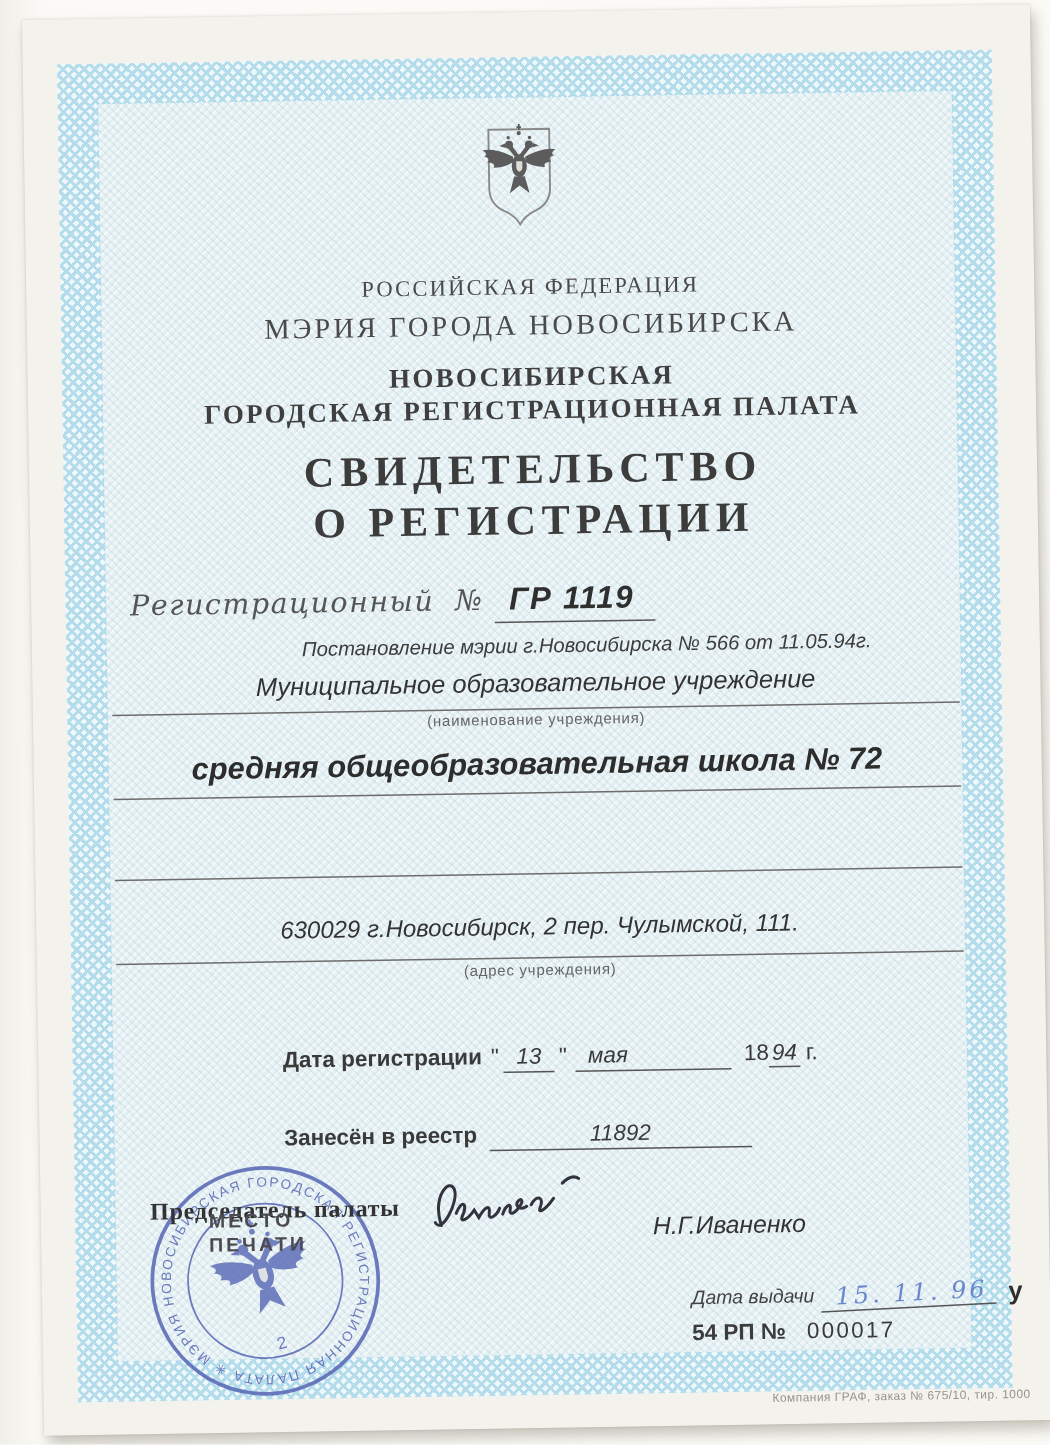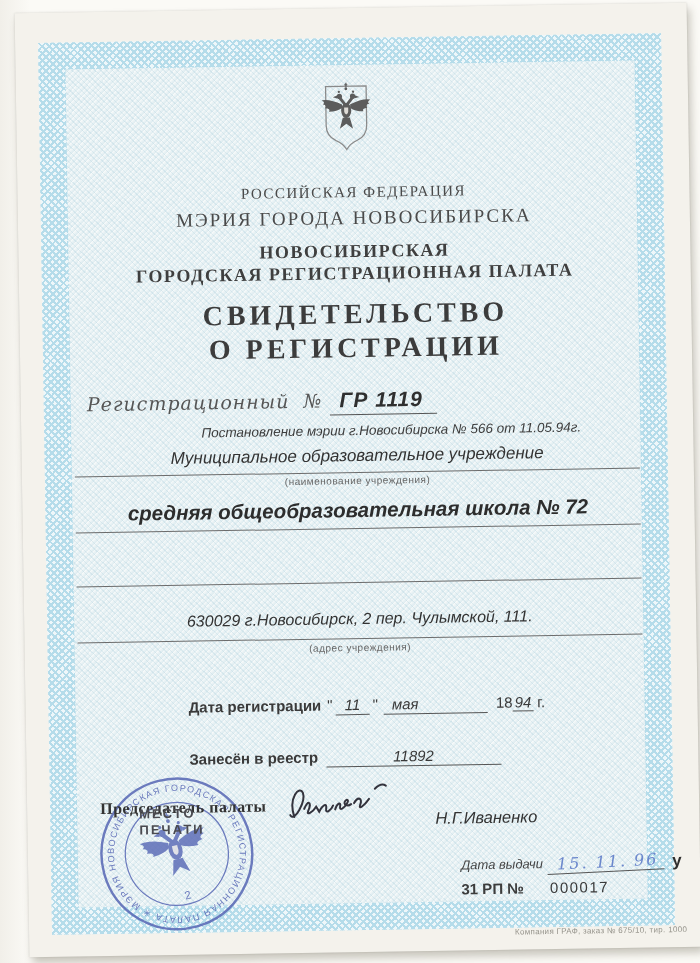--- a/index.html
+++ b/index.html
@@ -73,21 +73,21 @@
          letter-spacing:2px;color:#4a4a50;line-height:16px;}
   .signature{position:absolute;left:253px;top:768px;z-index:4;}
   .ivanenko{position:absolute;left:408px;top:802px;font-style:italic;font-size:16.5px;color:#333;}
   .issue-row{left:433px;top:848px;font-size:13px;}
   .issue-label{font-style:italic;color:#444;}
   .issue-date{font-family:"DejaVu Serif",serif;font-style:italic;font-size:16px;letter-spacing:2px;
               color:#6b87cc;border-bottom:1px solid #555;padding:0 6px 0 10px;margin-left:4px;
               transform:rotate(-2deg);}
   .issue-mark{font-weight:bold;font-size:17px;color:#2e2e2e;margin-left:8px;}
   .form-row{left:433px;top:874px;font-size:15px;color:#3c3c3c;}
-  .form-number{margin-left:26px;letter-spacing:1.5px;color:#3a3a3a;}
+  .form-number{margin-left:14px;letter-spacing:1.5px;color:#3a3a3a;}
   .footer{position:absolute;right:14px;top:922px;font-size:8px;color:#96948c;letter-spacing:.3px;}
   .eagle-host{color:#5c5c5c;}
 </style>
 </head>
 <body>
 
 <div class="scan-bg"></div>
 
 <div class="paper">
   <div class="frame">
@@ -136,21 +136,21 @@
     <div class="caption cap1">(наименование учреждения)</div>
     <div class="uline school-line">средняя общеобразовательная школа № 72</div>
     <div class="uline empty-line"></div>
 
     <div class="uline addr-line">630029   г.Новосибирск, 2 пер. Чулымской, 111.</div>
     <div class="caption cap2">(адрес учреждения)</div>
 
     <div class="row datereg">
       <span class="b">Дата регистрации</span>
       <span style="margin-left:6px">"</span>
-      <span class="fill day">11</span>
+      <span class="fill day">13</span>
       <span>"</span>
       <span class="fill month">мая</span>
       <span class="yr">18</span>
       <span class="yr-suffix">94</span>
       <span style="margin-left:4px">г.</span>
     </div>
 
     <div class="row registry">
       <span class="b">Занесён в реестр</span>
       <span class="fill reg-fill">11892</span>
@@ -187,20 +187,20 @@
     </svg>
 
     <div class="ivanenko">Н.Г.Иваненко</div>
 
     <div class="row issue-row">
       <span class="issue-label">Дата выдачи</span>
       <span class="issue-date">15. 11. 96</span>
       <span class="issue-mark">у</span>
     </div>
     <div class="row form-row">
-      <span class="b">31 РП №</span>
+      <span class="b">54 РП №</span>
       <span class="form-number">000017</span>
     </div>
 
     <div class="footer">Компания ГРАФ, заказ № 675/10, тир. 1000</div>
 
   </div>
 </div>
 
 </body></html>

